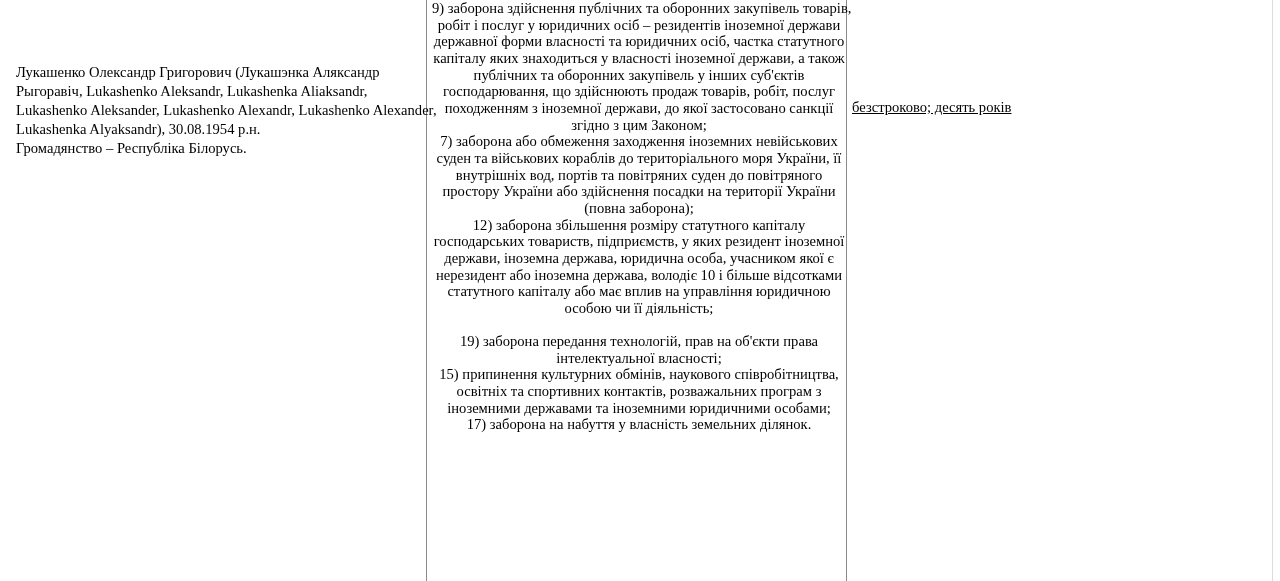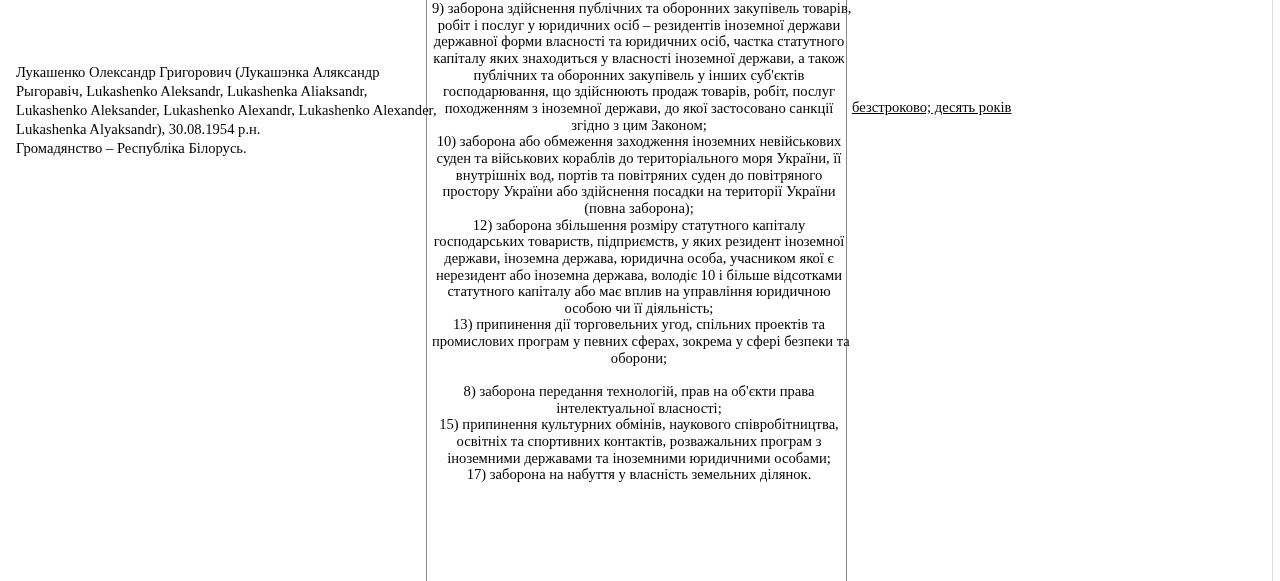--- a/index.html
+++ b/index.html
@@ -75,31 +75,29 @@
 Lukashenka Alyaksandr), 30.08.1954 р.н.
 Громадянство – Республіка Білорусь.</div>
 
   <div class="cell" id="sanctions-cell"><div class="sanction-item">9) заборона здійснення публічних та оборонних закупівель товарів,
 робіт і послуг у юридичних осіб – резидентів іноземної держави
 державної форми власності та юридичних осіб, частка статутного
 капіталу яких знаходиться у власності іноземної держави, а також
 публічних та оборонних закупівель у інших суб'єктів
 господарювання, що здійснюють продаж товарів, робіт, послуг
 походженням з іноземної держави, до якої застосовано санкції
-згідно з цим Законом;</div><div class="sanction-item">10) заборона або обмеження заходження іноземних невійськових
+згідно з цим Законом;</div><div class="sanction-item">7) заборона або обмеження заходження іноземних невійськових
 суден та військових кораблів до територіального моря України, її
 внутрішніх вод, портів та повітряних суден до повітряного
 простору України або здійснення посадки на території України
 (повна заборона);</div><div class="sanction-item">12) заборона збільшення розміру статутного капіталу
 господарських товариств, підприємств, у яких резидент іноземної
 держави, іноземна держава, юридична особа, учасником якої є
 нерезидент або іноземна держава, володіє 10 і більше відсотками
 статутного капіталу або має вплив на управління юридичною
-особою чи її діяльність;</div><div class="sanction-item">13) припинення дії торговельних угод, спільних проектів та
-промислових програм у певних сферах, зокрема у сфері безпеки та
-оборони;</div><div class="gap-line"></div><div class="sanction-item">8) заборона передання технологій, прав на об'єкти права
+особою чи її діяльність;</div><div class="gap-line"></div><div class="sanction-item">19) заборона передання технологій, прав на об'єкти права
 інтелектуальної власності;</div><div class="sanction-item">15) припинення культурних обмінів, наукового співробітництва,
 освітніх та спортивних контактів, розважальних програм з
 іноземними державами та іноземними юридичними особами;</div><div class="sanction-item">17) заборона на набуття у власність земельних ділянок.</div></div>
 
   <div class="cell" id="duration-cell">безстроково; десять років</div>
 
 </div>
 
 </body></html>

